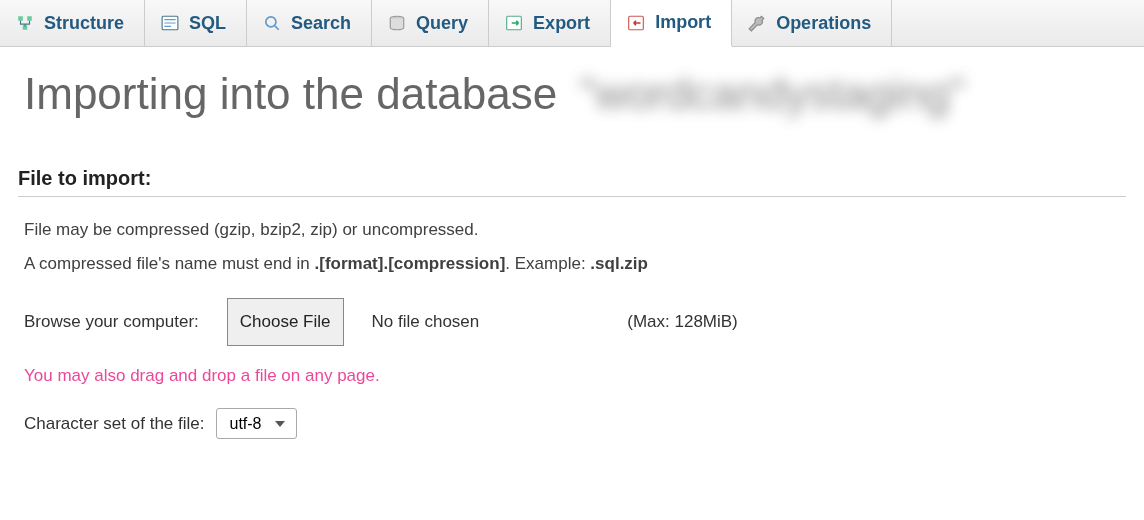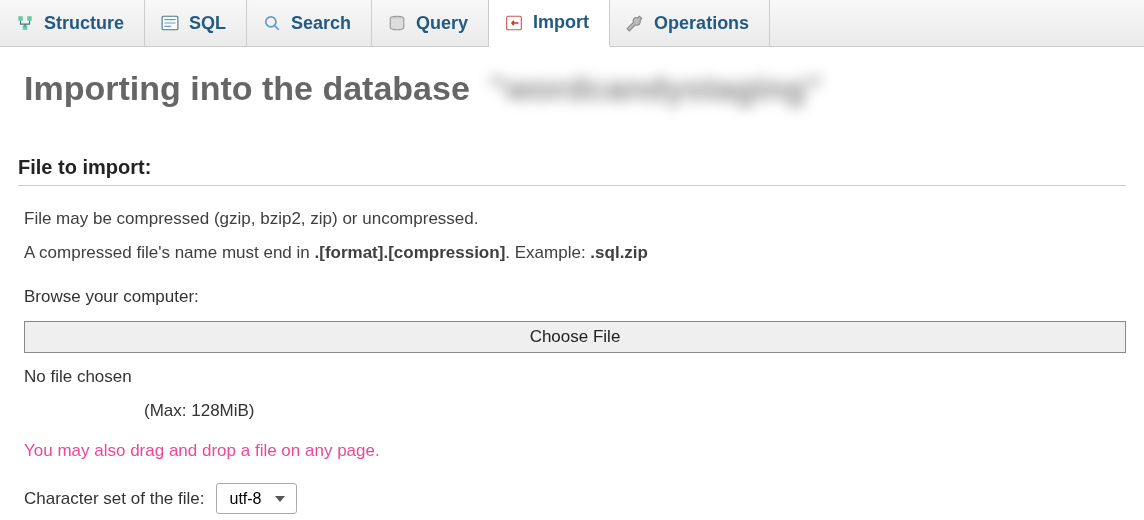--- a/index.html
+++ b/index.html
@@ -25,22 +25,22 @@
     .tab.active {
       background: #fff;
       border-bottom: 2px solid #fff;
       margin-bottom: -1px;
       justify-content: space-between;
     }
     .tab .icon { width: 18px; height: 18px; display: inline-flex; align-items: center; justify-content: center; }
 
     
     .heading {
-      font-size: 34px;
-      font-weight: 700;
+      font-size: 44px;
+      font-weight: 400;
       color: #666;
       padding: 22px 17px 10px 24px;
     }
     .heading .dbname {
       display: inline-block;
       filter: blur(7px);
       color: #555;
       opacity: 0.7;
       vertical-align: bottom;
       margin-left: 10px;
@@ -56,30 +56,30 @@
       margin-top: 38px;
       margin-bottom: 6px;
     }
     hr.sep { border: none; border-top: 1px solid #ccc; margin-bottom: 20px; }
 
     .line { margin: 8px 0 8px 6px; font-size: 17px; color: #404040; line-height: 1.5; }
     .line .bold { font-weight: bold; }
 
     .browse-row {
       display: flex;
-      gap: 14px;
+      align-items: center;
+      gap: 28px;
       margin: 22px 0 8px 6px;
       font-size: 17px;
       color: #333;
-      flex-direction: column;
     }
     .choose-btn {
       background: #efefef;
       border: 1px solid #888;
-      padding: 5px 12px;
+      padding: 13px 12px;
       font-size: 17px;
       cursor: pointer;
       color: #222;
     }
     .no-file { color: #333; }
     .max-size { margin-left: 120px; }
 
     .drag-line { margin: 20px 0 8px 6px; font-size: 17px; color: #ec4899; }
 
     .charset-row {
@@ -149,20 +149,29 @@
   </div>
   <div class="tab">
     <span class="icon">
       <svg viewBox="0 0 16 16" width="18" height="18">
           <ellipse cx="8" cy="4" rx="6" ry="2" fill="#ccc" stroke="#999"></ellipse>
           <path d="M2 4v8c0 1.1 2.7 2 6 2s6-.9 6-2V4" fill="#ddd" stroke="#999"></path>
         </svg>
     </span>
     <span>Query</span>
   </div>
+  <div class="tab">
+    <span class="icon">
+      <svg viewBox="0 0 16 16" width="18" height="18">
+          <rect x="1.5" y="2" width="13" height="12" rx="1" fill="#fff" stroke="#5a8"></rect>
+          <path d="M6 8h6m0 0l-2-2m2 2l-2 2" stroke="#2a6" stroke-width="1.5" fill="none"></path>
+        </svg>
+    </span>
+    <span>Export</span>
+  </div>
   <div class="tab active">
     <span class="icon">
       <svg viewBox="0 0 16 16" width="18" height="18">
           <rect x="1.5" y="2" width="13" height="12" rx="1" fill="#fff" stroke="#c55"></rect>
           <path d="M12 8H6m0 0l2-2m-2 2l2 2" stroke="#c33" stroke-width="1.5" fill="none"></path>
         </svg>
     </span>
     <span>Import</span>
   </div>
   <div class="tab">

